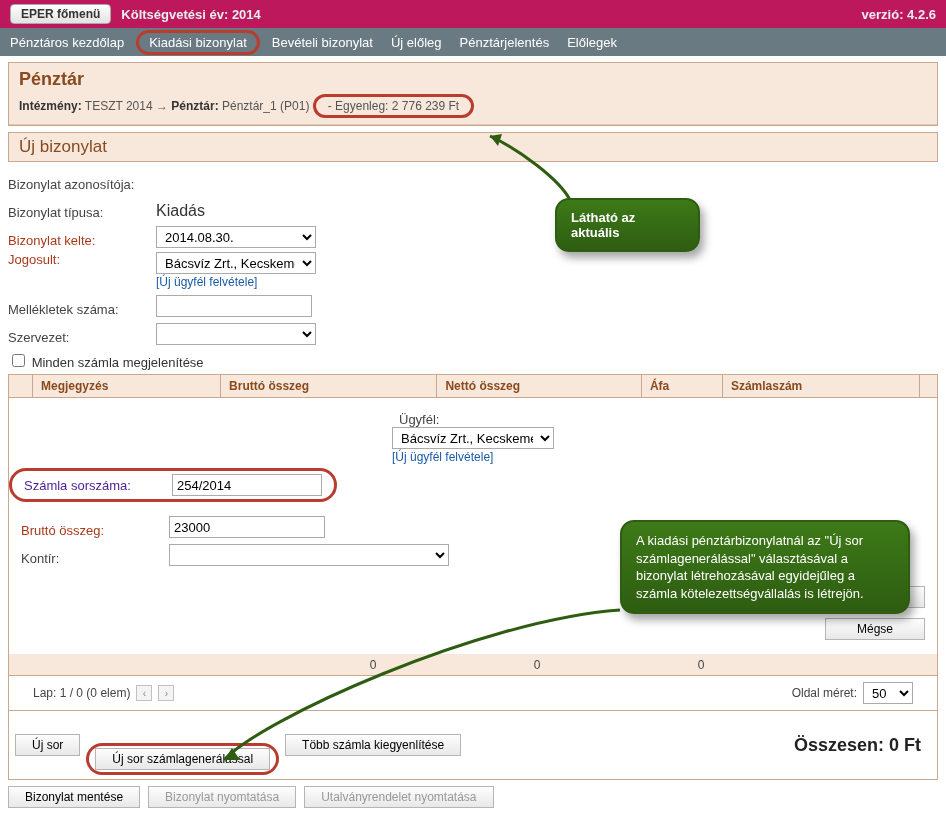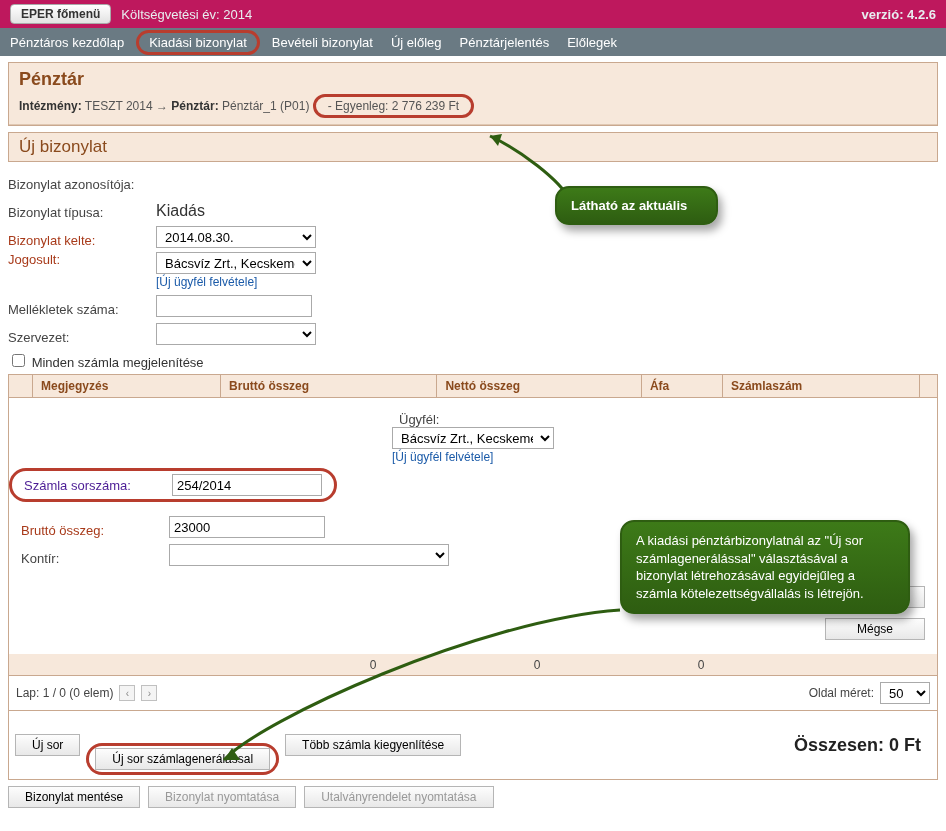--- a/index.html
+++ b/index.html
@@ -24,21 +24,21 @@
   .home-btn {
     background: linear-gradient(#fff,#e2e2e2);
     border: 1px solid #aaa;
     border-radius: 4px;
     padding: 2px 10px;
     font-weight: bold;
     font-size: 12px;
     cursor: pointer;
     color: #333;
   }
-  .topbar-label { font-weight: normal; color: #e8eef0; }
+  .topbar-label { font-weight: bold; color: #e8eef0; }
   .version { font-weight: bold; color: #e8eef0; }
   .menubar {
     background: #6a7a83;
     color: #fff;
     height: 28px;
     display: flex;
     align-items: center;
     padding: 0 10px;
     gap: 18px;
     font-size: 13px;
@@ -138,21 +138,21 @@
     font-size: 12px;
     color: #444;
     height: 22px;
     align-items: center;
   }
   .totals-row > div { text-align: center; }
   .paging {
     display: flex;
     align-items: center;
     justify-content: space-between;
-    padding: 6px 7px;
+    padding: 6px 24px;
     border-left: 1px solid #c9a88f;
     border-right: 1px solid #c9a88f;
     border-bottom: 1px solid #c9a88f;
     font-size: 12px;
     color: #444;
   }
   .pg-btn {
     border: 1px solid #c0c0c0;
     background: #f4f4f4;
     width: 16px; height: 16px;
@@ -193,21 +193,21 @@
     background: linear-gradient(#3d7a18,#2e5d11);
     border: 2px solid #2e5d11;
     border-radius: 14px;
     color: #fff;
     padding: 10px 14px;
     font-size: 13px;
     font-weight: bold;
     box-shadow: 4px 6px 8px rgba(0,0,0,0.35);
     z-index: 50;
   }
-  .callout1 { left: 555px; top: 186px; width: 163px; }
+  .callout1 { left: 555px; top: 198px; width: 145px; }
   .callout2 { left: 620px; top: 520px; width: 290px; line-height: 1.35; font-weight: normal; }
   svg.connector { position: absolute; z-index: 40; pointer-events: none; }
   .page-wrap { position: relative; }
 </style>
 </head>
 <body>
 
 <div class="page-wrap">
 
   <div class="topbar">

